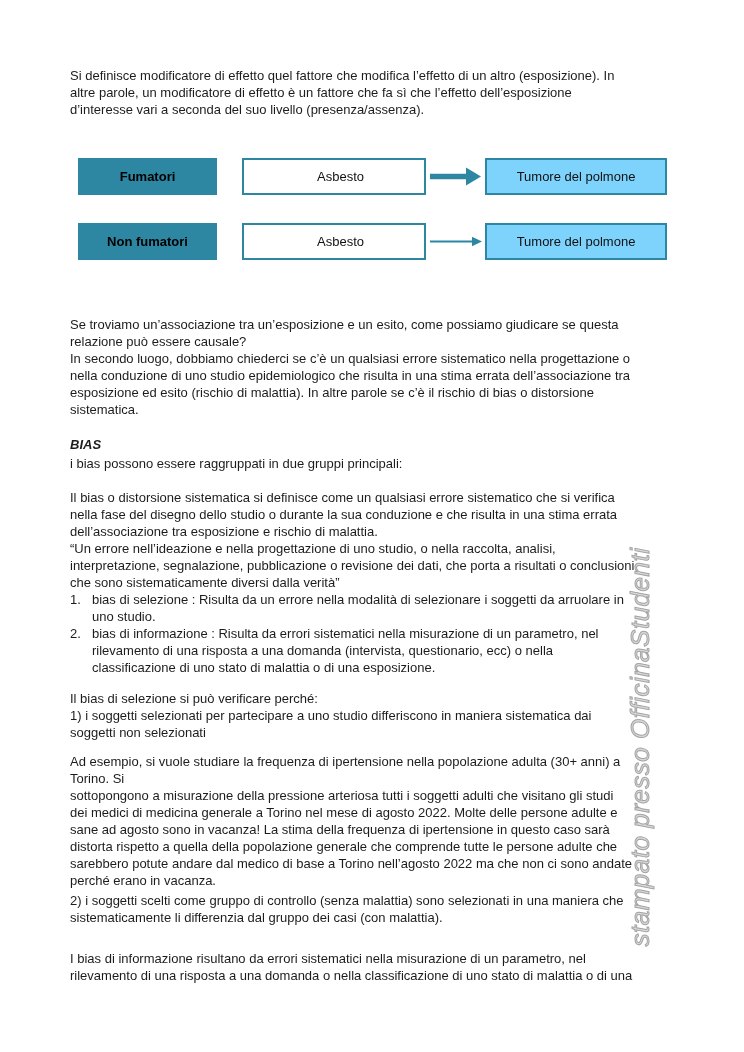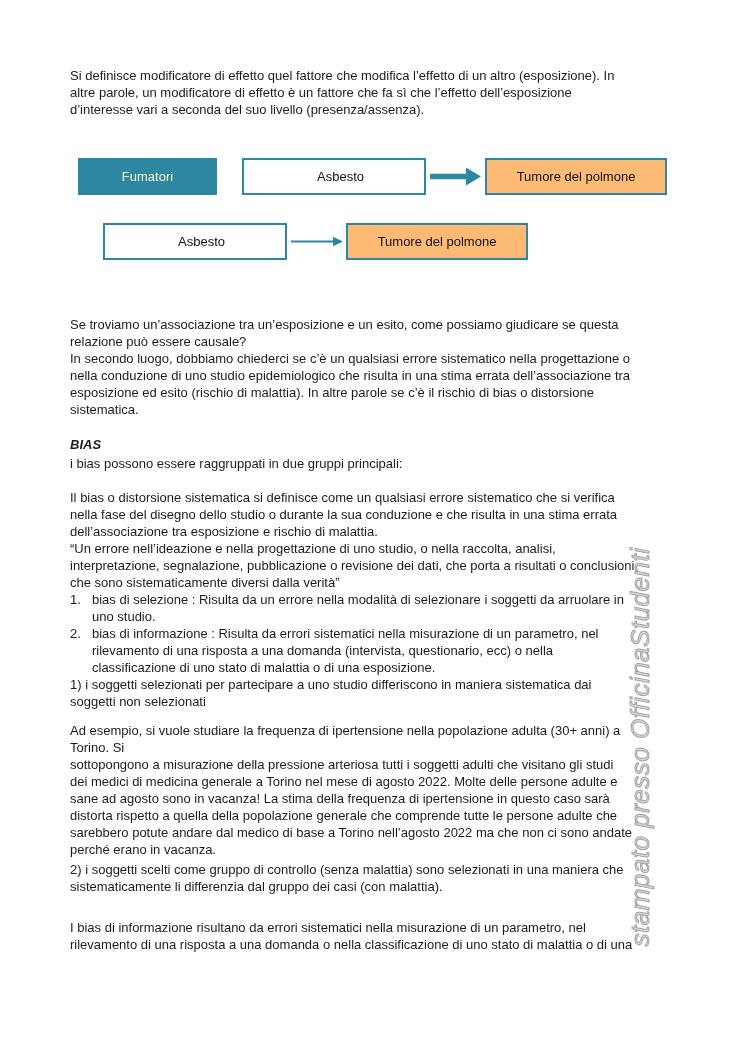--- a/index.html
+++ b/index.html
@@ -25,32 +25,32 @@
   .p-reason1      { margin-top:0; }
   .p-example      { margin-top:12px; }
   .p-reason2      { margin-top:3px; }
   .p-info         { margin-top:24px; }
 
   
   .drow { display:flex; align-items:center; height:37px; }
   .drow + .drow { margin-top:28px; }
   .group-box {
     width:139px; height:37px; box-sizing:border-box;
-    background:#2d87a3; color:#fef9c3;
-    display:flex; align-items:center; justify-content:center;
+    background:#2d87a3; color:#000000;
+    display:flex; align-items:center; justify-content:center;font-weight:bold;
   }
   .exposure-box {
     width:184px; height:37px; box-sizing:border-box; margin-left:25px;
     background:#ffffff; border:2px solid #2d87a3; color:#111;
     display:flex; align-items:center; justify-content:center;padding-left:13px;
   }
   .arrow-wrap { width:59px; height:37px; flex:none; display:flex; align-items:center; justify-content:center; }
   .outcome-box {
     width:182px; height:37px; box-sizing:border-box;
-    background:#fdba74; border:2px solid #2d87a3; color:#111;
+    background:#7dd3fc; border:2px solid #2d87a3; color:#111;
     display:flex; align-items:center; justify-content:center;
   }
 
   
   .bias-list .li { display:flex; }
   .bias-list .li-num { width:22px; flex:none; }
   .bias-list .li-text { white-space:pre-line; }
 
   
   .watermark {
@@ -82,20 +82,21 @@
         <div class="exposure-box">Asbesto</div>
         <div class="arrow-wrap">
           <svg width="59" height="37" viewBox="0 0 59 37" xmlns="http://www.w3.org/2000/svg">
             <line x1="4" y1="18.5" x2="41" y2="18.5" stroke="#2d87a3" stroke-width="5.5"></line>
             <polygon points="40,9.5 55,18.5 40,27.5" fill="#2d87a3"></polygon>
           </svg>
         </div>
         <div class="outcome-box">Tumore del polmone</div>
       </div>
       <div class="drow">
+        <div class="group-box">Non fumatori</div>
         <div class="exposure-box">Asbesto</div>
         <div class="arrow-wrap">
           <svg width="59" height="37" viewBox="0 0 59 37" xmlns="http://www.w3.org/2000/svg">
             <line x1="4" y1="18.5" x2="47" y2="18.5" stroke="#2d87a3" stroke-width="1.8"></line>
             <polygon points="46,13.8 56,18.5 46,23.2" fill="#2d87a3"></polygon>
           </svg>
         </div>
         <div class="outcome-box">Tumore del polmone</div>
       </div>
     </div>
@@ -125,20 +126,21 @@
 uno studio.</span>
       </div>
       <div class="li">
         <span class="li-num">2.</span>
         <span class="li-text">bias di informazione : Risulta da errori sistematici nella misurazione di un parametro, nel
 rilevamento di una risposta a una domanda (intervista, questionario, ecc) o nella
 classificazione di uno stato di malattia o di una esposizione.</span>
       </div>
     </div>
 
+    <p class="para p-sel-intro">Il bias di selezione si può verificare perché:</p>
 
     <p class="para p-reason1">1) i soggetti selezionati per partecipare a uno studio differiscono in maniera sistematica dai
 soggetti non selezionati</p>
 
     <p class="para p-example">Ad esempio, si vuole studiare la frequenza di ipertensione nella popolazione adulta (30+ anni) a
 Torino. Si
 sottopongono a misurazione della pressione arteriosa tutti i soggetti adulti che visitano gli studi
 dei medici di medicina generale a Torino nel mese di agosto 2022. Molte delle persone adulte e
 sane ad agosto sono in vacanza! La stima della frequenza di ipertensione in questo caso sarà
 distorta rispetto a quella della popolazione generale che comprende tutte le persone adulte che

